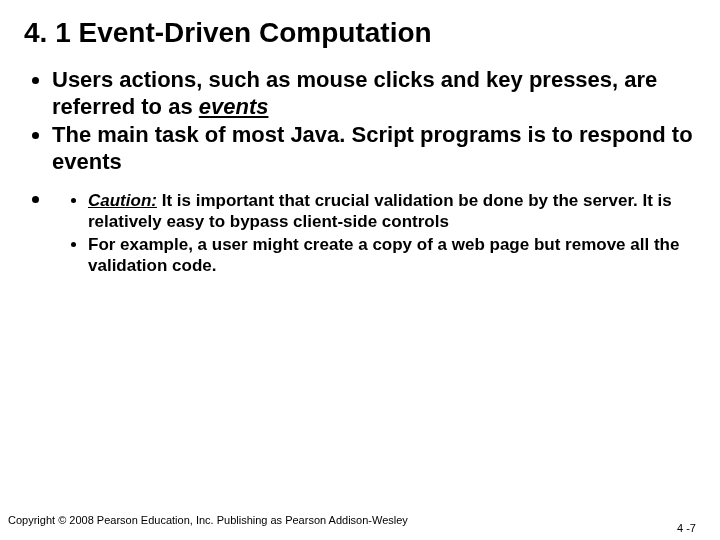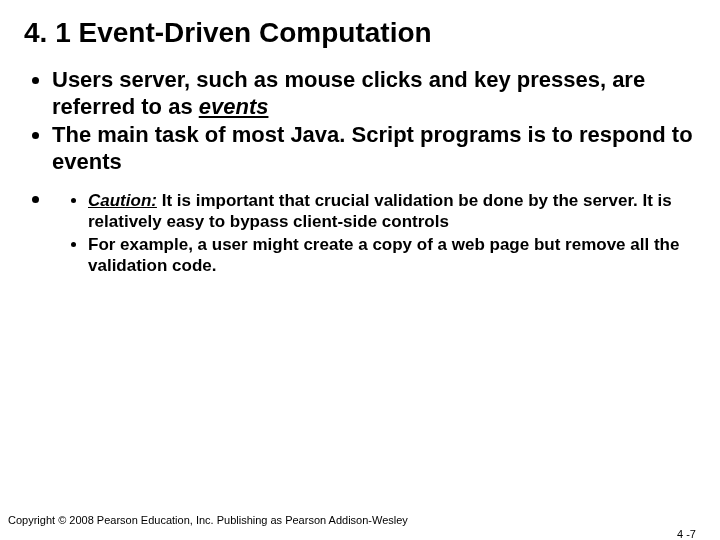--- a/index.html
+++ b/index.html
@@ -52,36 +52,36 @@
   .underline-italic { font-style: italic; text-decoration: underline; font-weight: bold; }
   .footer {
     position: absolute;
     left: 8px;
     bottom: 14px;
     font-size: 11px;
   }
   .pagenum {
     position: absolute;
     right: 24px;
-    bottom: 0;
+    bottom: 6px;
     font-size: 11px;
   }
   
   .li-line { display: inline; }
 </style>
 </head>
 <body>
 
 <div class="slide">
 
   <div class="title">4. 1 Event-Driven Computation</div>
 
   <ul class="level1">
     <li>
-      <span class="li-line">Users server, such as mouse clicks and key presses, are referred to as </span><span class="italic">events</span>
+      <span class="li-line">Users actions, such as mouse clicks and key presses, are referred to as </span><span class="italic">events</span>
     </li>
     <li>
       <span class="li-line">The main task of most Java. Script programs is to respond to events</span>
     </li>
     <li>
 
       <ul class="level2">
         <li>
           <span class="underline-italic">Caution:</span><span> It is important that crucial validation be done by the server.  It is relatively easy to bypass client-side controls</span>
         </li>

